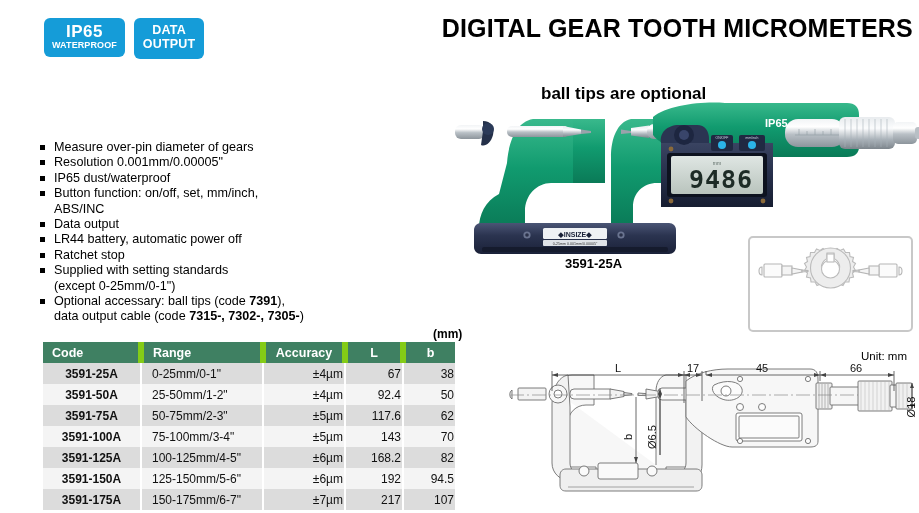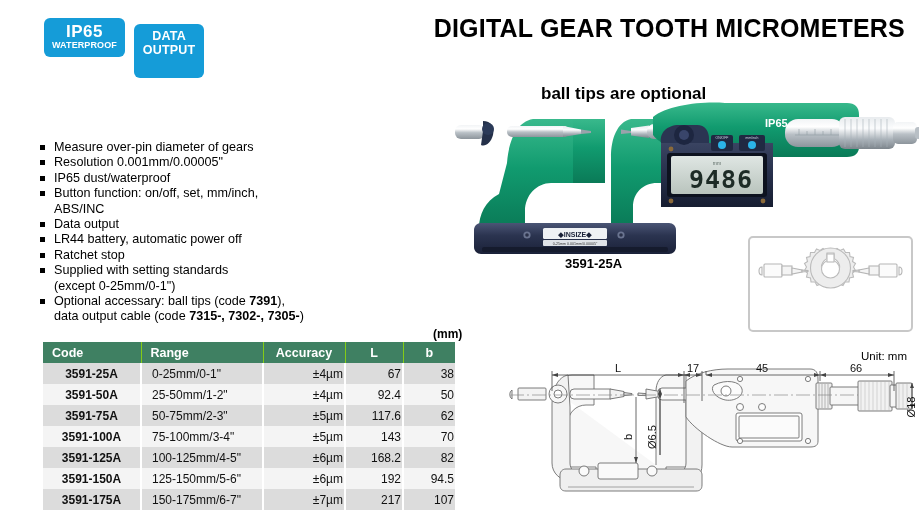--- a/index.html
+++ b/index.html
@@ -16,26 +16,26 @@
 
   
   .badges { position:absolute; left:44px; top:18px; display:flex; gap:9px; align-items:flex-start; }
   .badge {
     background:#159cd8; color:#fff; border-radius:6px;
     text-align:center; font-weight:bold; line-height:1.08;
     padding:5px 8px 6px 8px; letter-spacing:.2px;
   }
   .badge .big { font-size:17px; display:block; letter-spacing:.5px; }
   .badge .small { font-size:9px; display:block; letter-spacing:.1px; }
-  .badge.data { padding:6px 9px 21px 9px;margin-top:6px; }
+  .badge.data { padding:6px 9px 8px 9px; }
   .badge.data .l1, .badge.data .l2 { font-size:12.5px; display:block; }
 
   
   .title {
-    position:absolute; right:14px; top:14px;
+    position:absolute; right:6px; top:14px;
     font-size:25px; font-weight:bold; letter-spacing:.2px; white-space:nowrap;
   }
 
   
   .features { position:absolute; left:40px; top:131px; width:330px;margin-top:9px; }
   .feat { display:flex; font-size:12.6px; line-height:15.4px; margin-bottom:0px; }
   .feat .bullet {
     width:5px; height:5px; background:#000; flex:0 0 5px;
     margin:5px 9px 0 0;
   }
@@ -57,21 +57,21 @@
 
   
   .mm-label { position:absolute; left:409px; top:327px; font-size:12px; font-weight:bold;margin-left:24px; }
   table.spec {
     position:absolute; left:43px; top:342px; width:412px;
     border-collapse:collapse; font-size:12px;
   }
   table.spec th {
     background:#3f8062; color:#fff; font-weight:bold; font-size:12.5px;
     height:21px; padding:0 0 0 0; text-align:center;
-    border-right:1px solid #84cc16;
+    border-right:6px solid #84cc16;
   }
   table.spec th.lft { text-align:left; padding-left:9px; }
   table.spec th:last-child { border-right:none; }
   table.spec td {
     height:21px; text-align:right; border-right:2px solid #ffffff;
     font-size:12px; color:#111;
   }
   table.spec td:last-child { border-right:none; }
   table.spec td.code { font-weight:bold; text-align:center; }
   table.spec td.range { text-align:left; padding-left:10px; }

